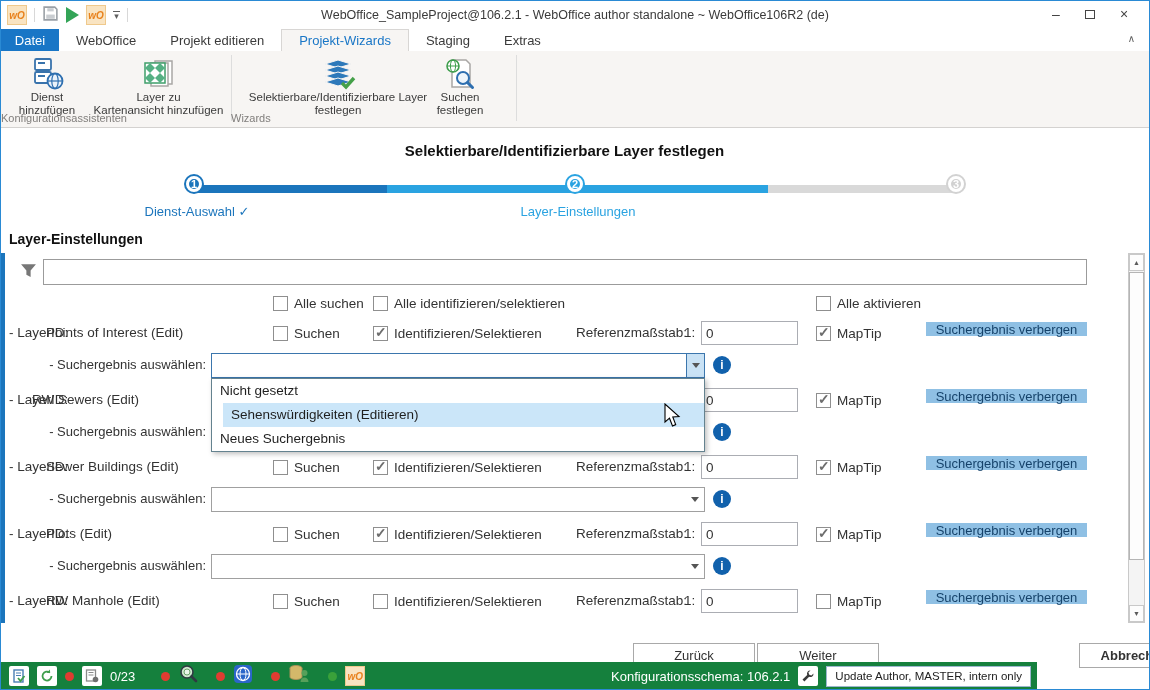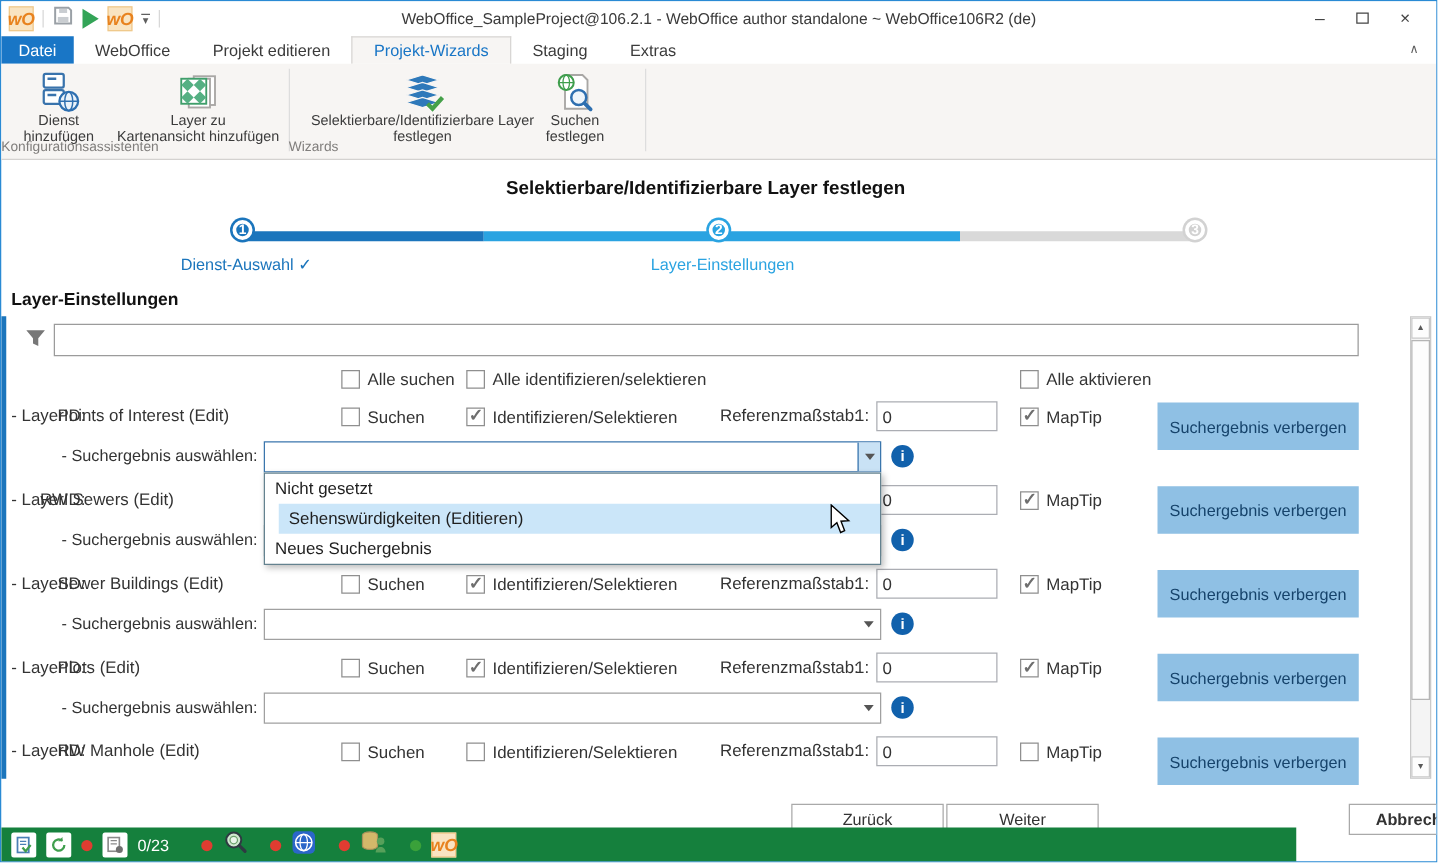--- a/index.html
+++ b/index.html
@@ -6,21 +6,21 @@
   html,body { width:1150px; height:690px; font-family:"Liberation Sans", sans-serif; background:#fff; }
   .app { position:relative; width:1150px; height:690px; overflow:hidden; background:#fff;
          border:1px solid #2a8ad4; }
   .abs { position:absolute; }
 
   
   .titlebar { position:absolute; left:0; top:0; width:1148px; height:28px; background:#fff; }
   .qat { position:absolute; left:6px; top:3px; display:flex; align-items:center; gap:7px; height:22px; }
   .wobox { width:20px; height:20px; background:#f9e4c2; border:1px solid #efc98c; display:flex;
            align-items:center; justify-content:center; color:#e8821e; font-weight:bold;
-           font-style:italic; font-size:14px; }
+           font-style:italic; font-size:10px; }
   .qsep { width:1px; height:14px; background:#d8d8d8; }
   .playtri { width:0; height:0; border-left:13px solid #33a457; border-top:8px solid transparent;
              border-bottom:8px solid transparent; }
   .qcaret { display:flex; flex-direction:column; align-items:center; color:#5f5f5f; font-size:9px; line-height:5px; }
   .qcaret .bar { width:7px; border-top:1px solid #5f5f5f; margin-bottom:2px; }
   .wintitle { position:absolute; left:0; top:7px; width:100%; text-align:center; font-size:12.5px; color:#3a3a3a; }
   .winctrls { position:absolute; right:8px; top:0; display:flex; }
   .wbtn { width:34px; height:26px; display:flex; align-items:center; justify-content:center;
           color:#444; font-size:14px; }
   .wbtn .maxsq { width:10px; height:9px; border:1px solid #444; display:block; }
@@ -59,21 +59,21 @@
   .cbwrap { display:flex; align-items:center; gap:6px; position:absolute; height:28px; }
   .cb { width:15px; height:15px; border:1px solid #8f8f8f; background:#fff; position:relative; flex:none; }
   .cb.checked::after { content:"✓"; position:absolute; left:1px; top:-3px; font-size:14px;
                        font-weight:bold; color:#6e6e6e; }
   .cblabel { font-size:13.5px; color:#333; white-space:nowrap; }
 
   .lrow { position:absolute; left:0; width:1127px; height:28px; }
   .lrow .txt { position:absolute; top:0; height:28px; line-height:28px; font-size:13.5px; color:#333; white-space:nowrap; }
   .refinput { position:absolute; left:700px; top:2px; width:97px; height:24px; border:1px solid #abadb3;
               font-size:13.5px; padding:0 4px; font-family:"Liberation Sans", sans-serif; color:#333; }
-  .hidebtn { position:absolute; left:925px; top:3px; width:161px; height:38px; background:#8fc0e4;
+  .hidebtn { position:absolute; left:925px; top:3px; width:161px; height:14px; background:#8fc0e4;
              border:none; color:#16436b; font-size:13px; font-family:"Liberation Sans", sans-serif; }
 
   .srow { position:absolute; left:0; width:1127px; height:26px; }
   .srow .slbl { position:absolute; left:30px; top:0; width:175px; height:26px; line-height:26px;
                 text-align:right; font-size:13px; color:#333; white-space:nowrap; }
   .combo { position:absolute; left:210px; top:1px; width:494px; height:25px; background:#fff;
            border:1px solid #a0a0a0; }
   .combo .arr { position:absolute; right:0; top:0; width:18px; height:23px; display:flex;
                 align-items:center; justify-content:center; }
   .combo .arr::after { content:""; width:0; height:0; border-left:4px solid transparent;
@@ -474,15 +474,24 @@
         <svg width="22" height="20" viewBox="0 0 22 20">
             <ellipse cx="8" cy="4" rx="6" ry="2.5" fill="#d3b86a" stroke="#a8905a"></ellipse>
             <path d="M2 4v9c0 1.4 2.7 2.5 6 2.5s6-1.1 6-2.5V4" fill="#d3b86a" stroke="#a8905a"></path>
             <circle cx="16.5" cy="9" r="3" fill="#57a05a"></circle>
             <path d="M12.5 18c0-3 2-4.5 4-4.5s4 1.5 4 4.5z" fill="#57a05a"></path>
           </svg>
       </span>
       <span class="dot green" style="margin-left:10px;"></span>
       <span class="wobox small">wO</span>
     </div>
+    <div class="sb-right">
+      <span class="sb-schema">Konfigurationsschema: 106.2.1</span>
+      <span class="sbox">
+        <svg width="14" height="14" viewBox="0 0 14 14">
+            <path d="M9.5 1.5a3.2 3.2 0 0 0-3.3 4.4L1.5 10.6l1.9 1.9 4.7-4.7a3.2 3.2 0 0 0 4.4-3.3L10.4 6.6 8.3 5.7 7.4 3.6z" fill="#3a3a3a"></path>
+          </svg>
+      </span>
+      <span class="sb-update">Update Author, MASTER, intern only</span>
+    </div>
   </div>
 
 </div>
 
 </body></html>

